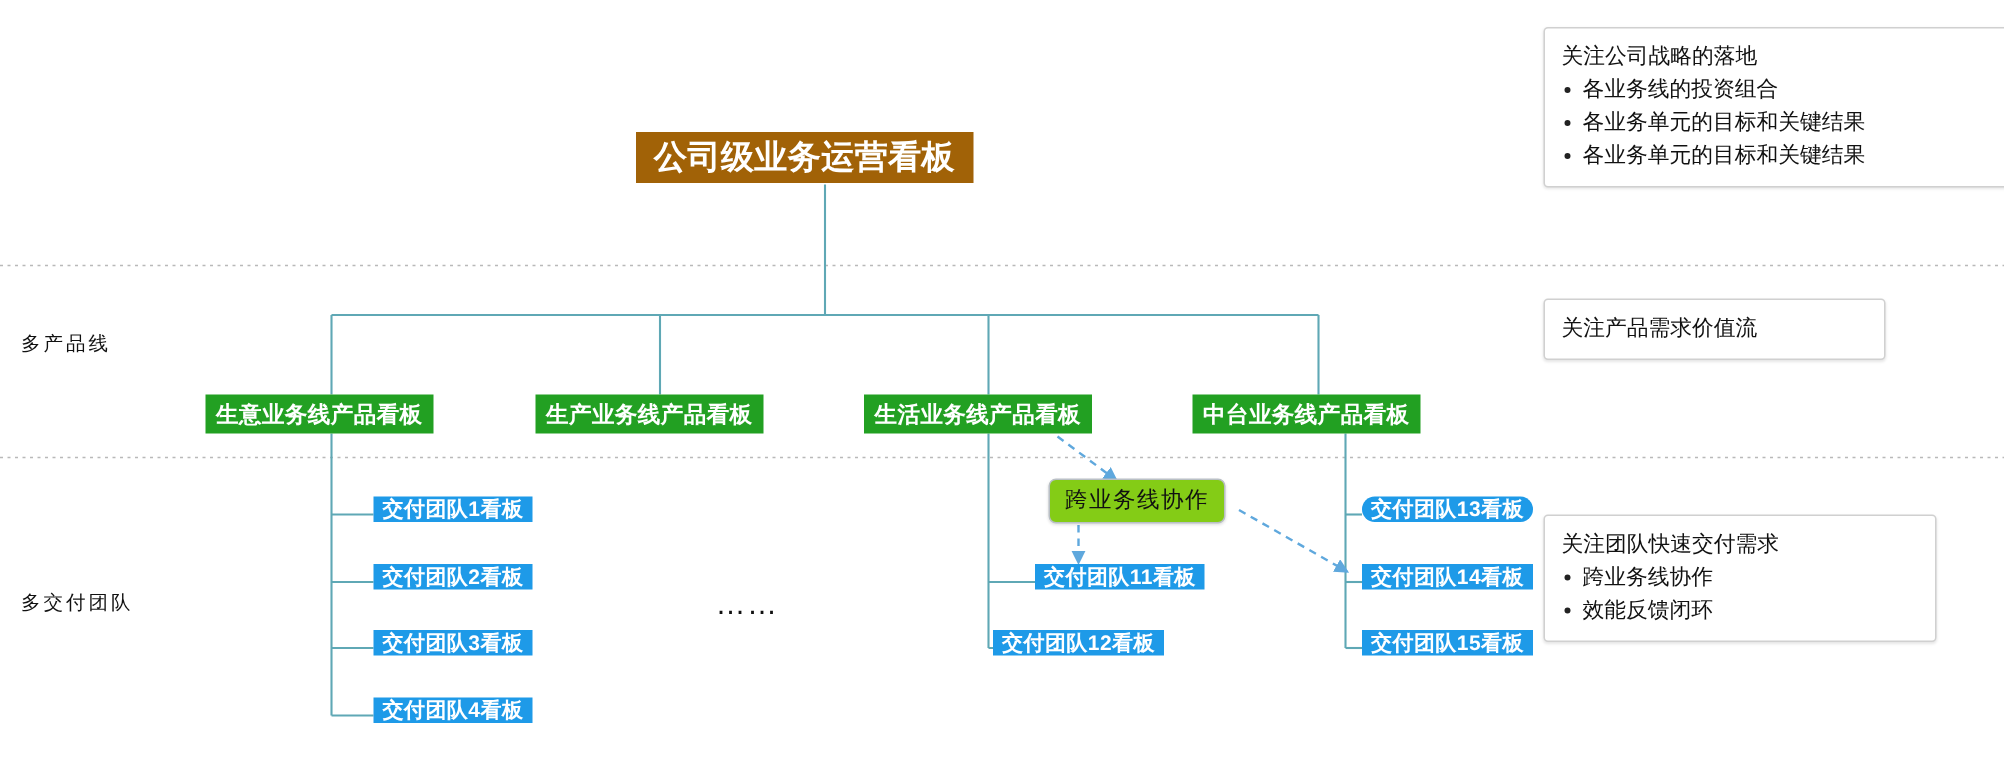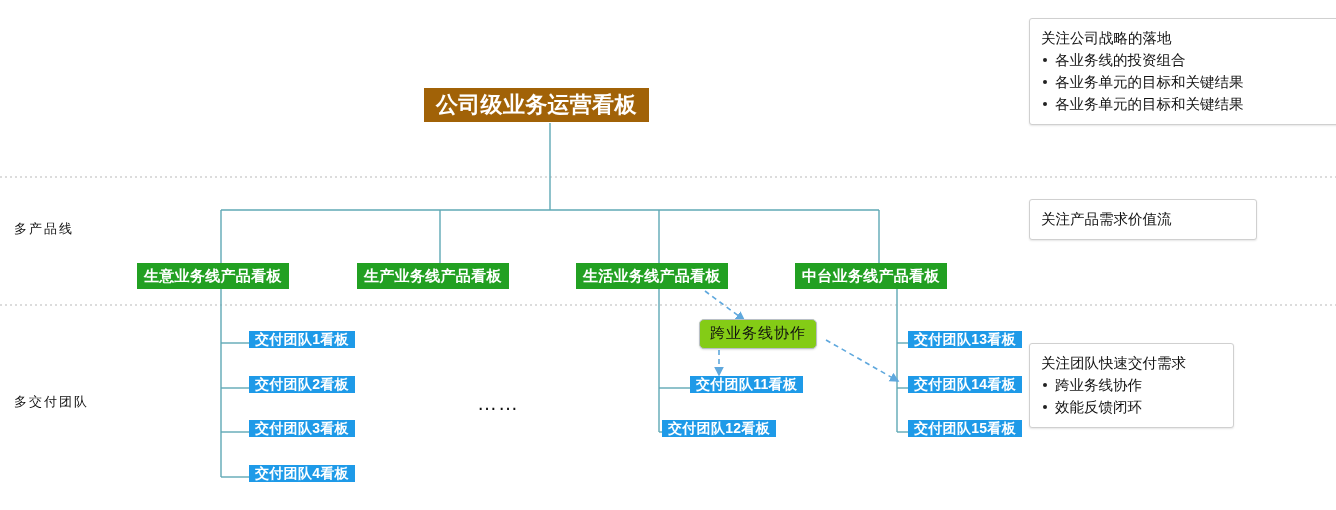--- a/index.html
+++ b/index.html
@@ -154,42 +154,42 @@
   <div class="node node-line" style="left:795px; top:263px;">中台业务线产品看板</div>
 
   <div class="node node-team" style="left:249px; top:331px;">交付团队1看板</div>
   <div class="node node-team" style="left:249px; top:376px;">交付团队2看板</div>
   <div class="node node-team" style="left:249px; top:420px;">交付团队3看板</div>
   <div class="node node-team" style="left:249px; top:465px;">交付团队4看板</div>
 
   <div class="node node-team" style="left:690px; top:376px;">交付团队11看板</div>
   <div class="node node-team" style="left:662px; top:420px;">交付团队12看板</div>
 
-  <div class="node node-team" style="left:908px; top:331px;">交付团队13看板</div>
+  <div class="node node-team" style="left:908px; top:331px;border-radius:12px;">交付团队13看板</div>
   <div class="node node-team" style="left:908px; top:376px;">交付团队14看板</div>
   <div class="node node-team" style="left:908px; top:420px;">交付团队15看板</div>
 
   <div class="ellipsis" style="left:477px; top:392px;">……</div>
 
   <div class="callout" style="left:699px; top:319px;">跨业务线协作</div>
 
   <div class="annot" style="left:1029px; top:18px; width:344px;">
     <div class="ahead">关注公司战略的落地</div>
     <ul>
       <li>各业务线的投资组合</li>
       <li>各业务单元的目标和关键结果</li>
       <li>各业务单元的目标和关键结果</li>
     </ul>
   </div>
 
   <div class="annot" style="left:1029px; top:199px; width:228px;">
     <div class="ahead">关注产品需求价值流</div>
   </div>
 
-  <div class="annot" style="left:1029px; top:343px; width:205px;">
+  <div class="annot" style="left:1029px; top:343px; width:262px;">
     <div class="ahead">关注团队快速交付需求</div>
     <ul>
       <li>跨业务线协作</li>
       <li>效能反馈闭环</li>
     </ul>
   </div>
 
 </div>
 
 </body></html>

